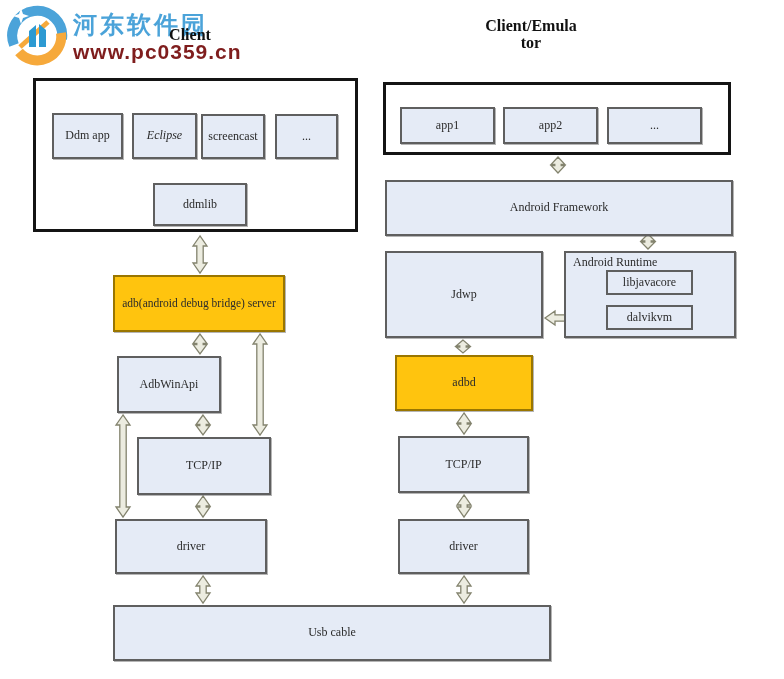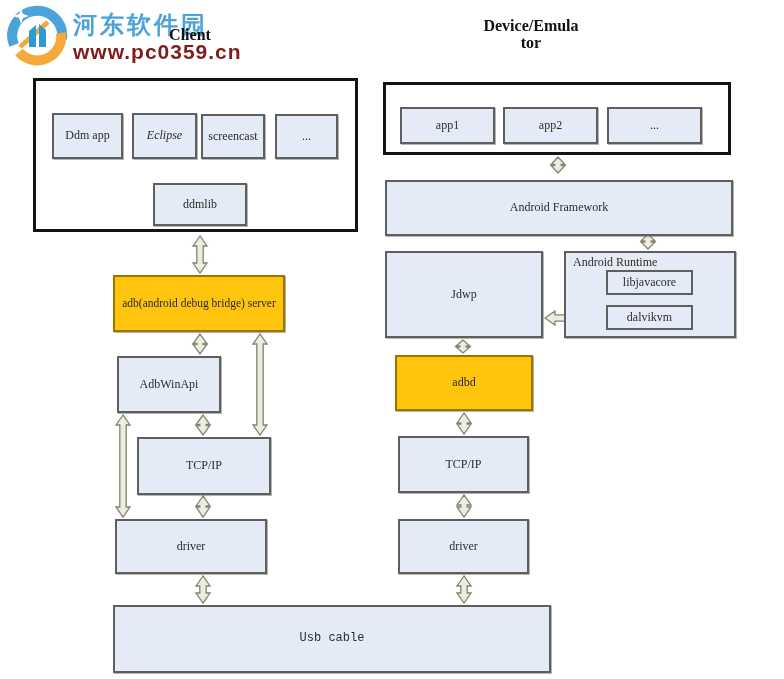--- a/index.html
+++ b/index.html
@@ -59,21 +59,21 @@
       <path d="M15,6 L17,12 L23,14 L17,16 L15,22 L13,16 L7,14 L13,12 Z" fill="#ffffff"></path>
     </svg>
     <div class="wm-text">
       <div class="wm-cn">河东软件园</div>
       <div class="wm-url">www.pc0359.cn</div>
     </div>
   </div>
 
   <div class="hdr" style="left:148px;top:26px;width:84px;">Client</div>
   <div class="hdr" style="left:441px;top:17px;width:180px;">
-    <span>Device/Emula</span><br>
+    <span>Client/Emula</span><br>
     <span>tor</span>
   </div>
 
   <div class="node outer" style="left:33px;top:78px;width:325px;height:154px;"></div>
   <div class="node" style="left:52px;top:113px;width:71px;height:46px;">Ddm app</div>
   <div class="node" style="left:132px;top:113px;width:65px;height:46px;font-style:italic;">Eclipse</div>
   <div class="node" style="left:201px;top:114px;width:64px;height:45px;font-family:Liberation Serif, serif;">screencast</div>
   <div class="node" style="left:275px;top:114px;width:63px;height:45px;">...</div>
   <div class="node" style="left:153px;top:183px;width:94px;height:43px;">ddmlib</div>
 
@@ -93,15 +93,15 @@
   <div class="node runtime" style="left:564px;top:251px;width:172px;height:87px;">
     <span class="runtime-label">Android Runtime</span>
   </div>
   <div class="node plain" style="left:606px;top:270px;width:87px;height:25px;">libjavacore</div>
   <div class="node plain" style="left:606px;top:305px;width:87px;height:25px;">dalvikvm</div>
 
   <div class="node accent" style="left:395px;top:355px;width:138px;height:56px;">adbd</div>
   <div class="node" style="left:398px;top:436px;width:131px;height:57px;">TCP/IP</div>
   <div class="node" style="left:398px;top:519px;width:131px;height:55px;">driver</div>
 
-  <div class="node" style="left:113px;top:605px;width:438px;height:68px;font-family:Liberation Mono, monospace;">Usb cable</div>
+  <div class="node" style="left:113px;top:605px;width:438px;height:56px;">Usb cable</div>
 
 </div>
 
 </body></html>

